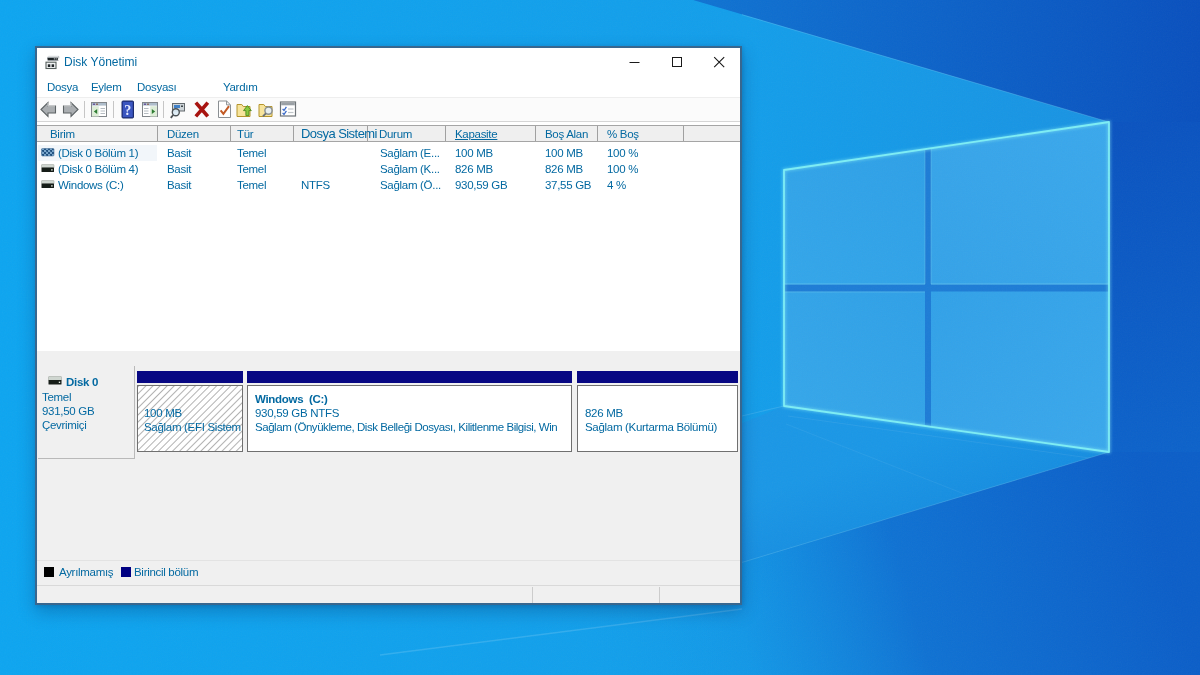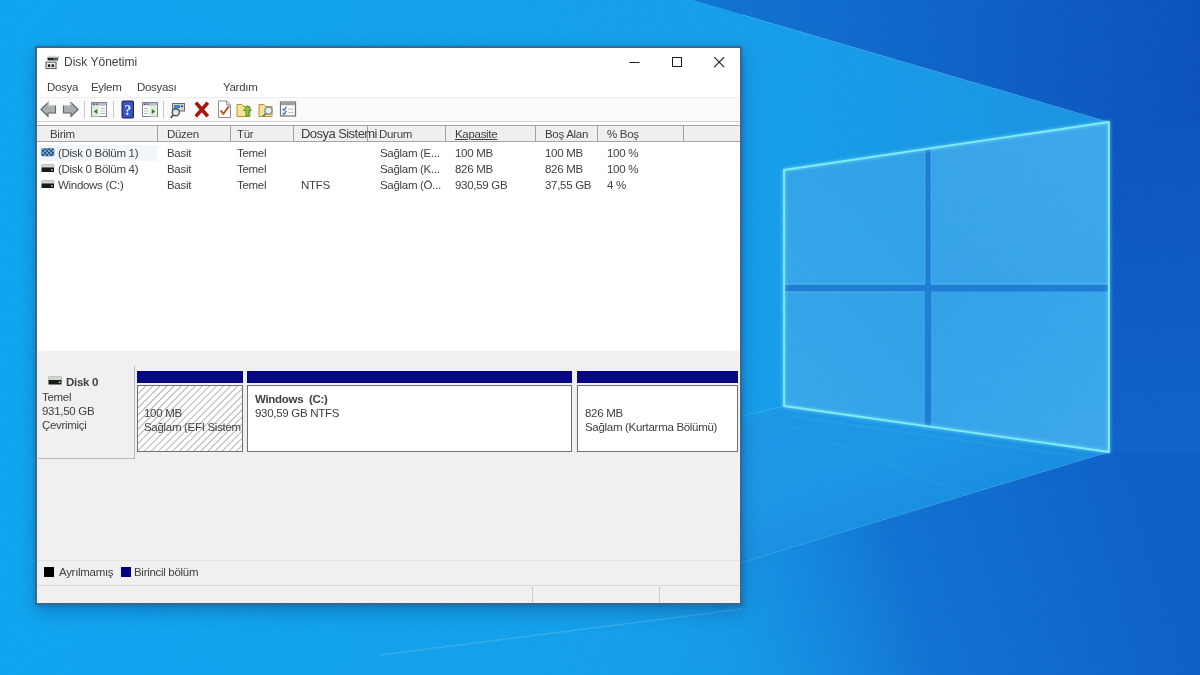--- a/index.html
+++ b/index.html
@@ -2,21 +2,21 @@
 <html><head><meta charset="utf-8">
 <style>
   html,body{margin:0;padding:0;}
   body{width:1200px;height:675px;overflow:hidden;position:relative;
        font-family:"Liberation Sans", sans-serif;}
   #bg{position:absolute;left:0;top:0;}
   #win{position:absolute;left:35px;top:46px;width:707px;height:559px;
        box-sizing:border-box;border:2px solid #38678f;background:#f0f0f0;
        box-shadow:0 7px 16px rgba(0,25,70,.25), 1px 1px 4px rgba(0,25,70,.15);}
   .abs{position:absolute;}
-  .t12{font-size:11.5px;letter-spacing:-0.3px;color:#404040;line-height:16px;white-space:nowrap;}
+  .t12{font-size:11.5px;letter-spacing:-0.3px;color:#0369a1;line-height:16px;white-space:nowrap;}
   .ttl{font-size:12px;letter-spacing:0;}
 </style></head>
 <body>
 <svg id="bg" width="1200" height="675" viewBox="0 0 1200 675">
   <defs>
     <linearGradient id="base" x1="0" y1="300" x2="1200" y2="300" gradientUnits="userSpaceOnUse">
       <stop offset="0" stop-color="#0da5f0"></stop>
       <stop offset="0.62" stop-color="#139eea"></stop>
       <stop offset="1" stop-color="#1b90e0"></stop>
     </linearGradient>
@@ -296,20 +296,21 @@
       <rect x="0" y="0" width="104" height="65" fill="url(#hatch)"></rect>
     </svg>
   </div>
   <div class="abs t12" style="left:107px;top:357px;">100 MB</div>
   <div class="abs t12" style="left:107px;top:371px;">Sağlam (EFI Sistem</div>
 
   <div class="abs" style="left:210px;top:323px;width:325px;height:12px;background:#070783;"></div>
   <div class="abs" style="left:210px;top:337px;width:325px;height:67px;background:#fff;border:1px solid #707070;box-sizing:border-box;"></div>
   <div class="abs t12" style="left:218px;top:343px;font-weight:bold;">Windows&nbsp; (C:)</div>
   <div class="abs t12" style="left:218px;top:357px;">930,59 GB NTFS</div>
+  <div class="abs t12" style="left:218px;top:371px;width:308px;overflow:hidden;letter-spacing:-0.45px;">Sağlam (Önyükleme, Disk Belleği Dosyası, Kilitlenme Bilgisi, Win</div>
 
   <div class="abs" style="left:540px;top:323px;width:161px;height:12px;background:#070783;"></div>
   <div class="abs" style="left:540px;top:337px;width:161px;height:67px;background:#fff;border:1px solid #707070;box-sizing:border-box;"></div>
   <div class="abs t12" style="left:548px;top:357px;">826 MB</div>
   <div class="abs t12" style="left:548px;top:371px;">Sağlam (Kurtarma Bölümü)</div>
 
   <div class="abs" style="left:0;top:512px;width:703px;height:25px;background:#f0f0f0;border-top:1px solid #e3e3e3;box-sizing:border-box;"></div>
   <div class="abs" style="left:7px;top:519px;width:10px;height:10px;background:#000;"></div>
   <div class="abs t12" style="left:22px;top:516px;">Ayrılmamış</div>
   <div class="abs" style="left:84px;top:519px;width:10px;height:10px;background:#000082;"></div>

